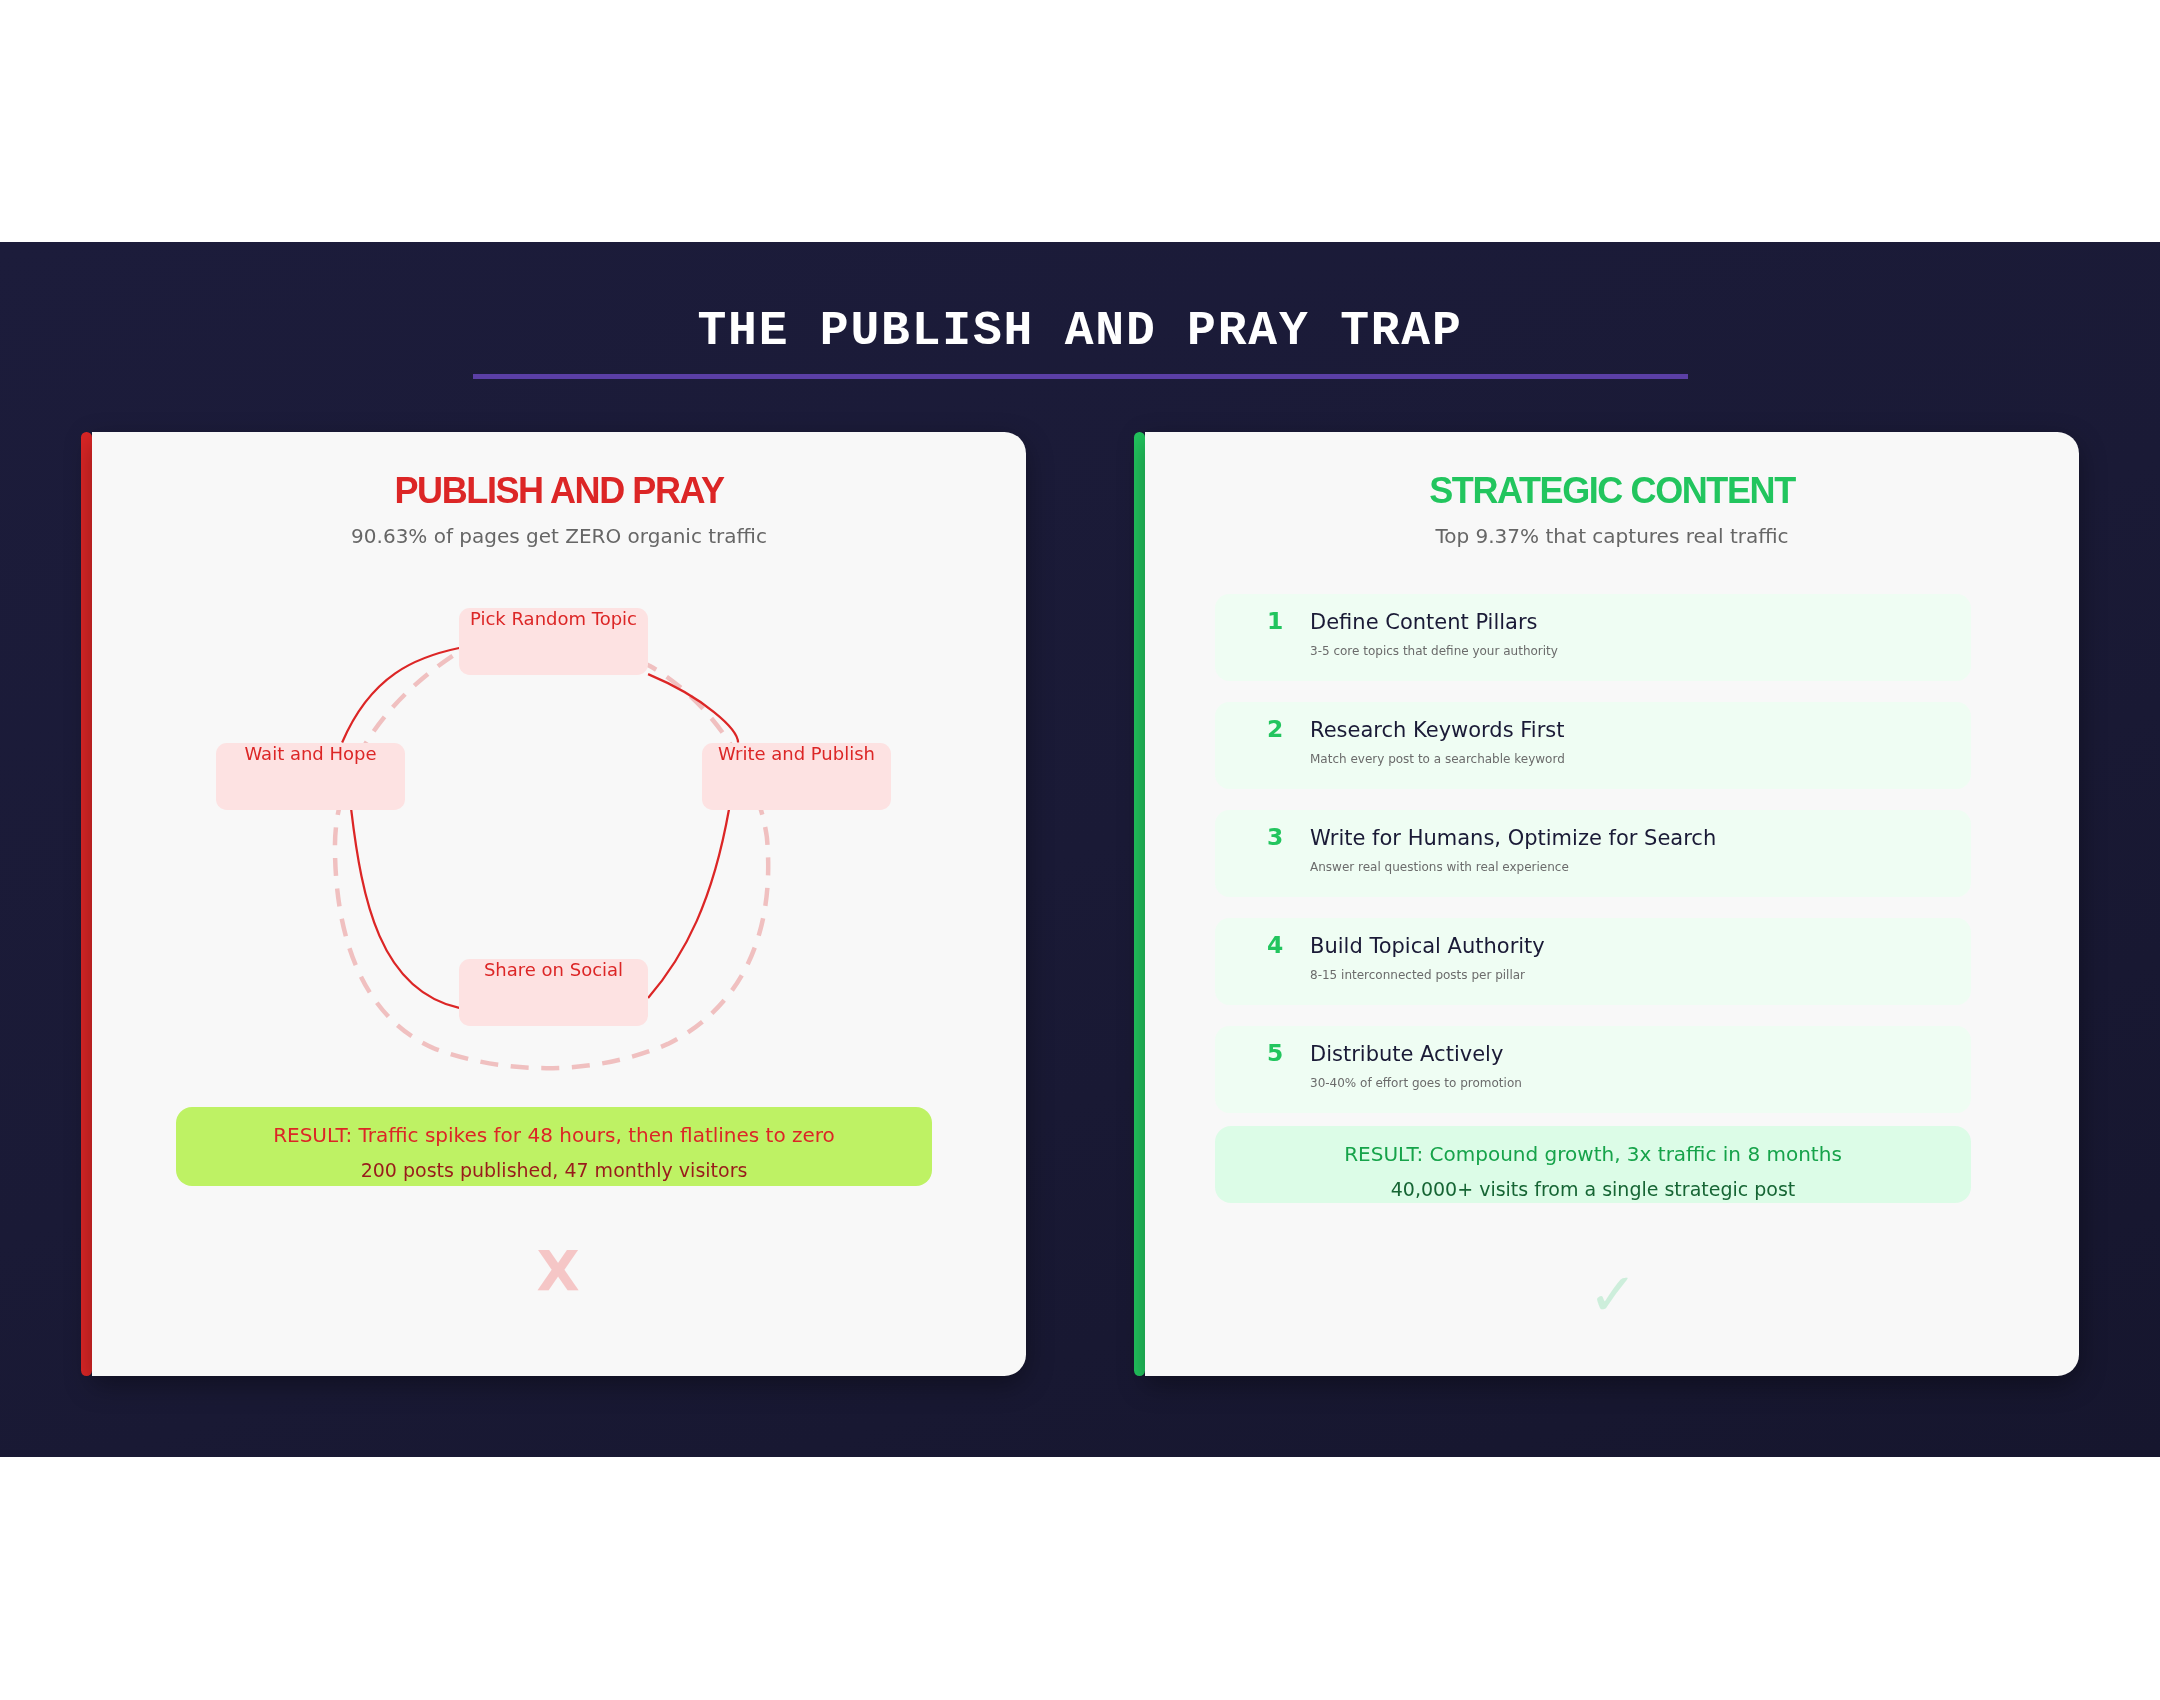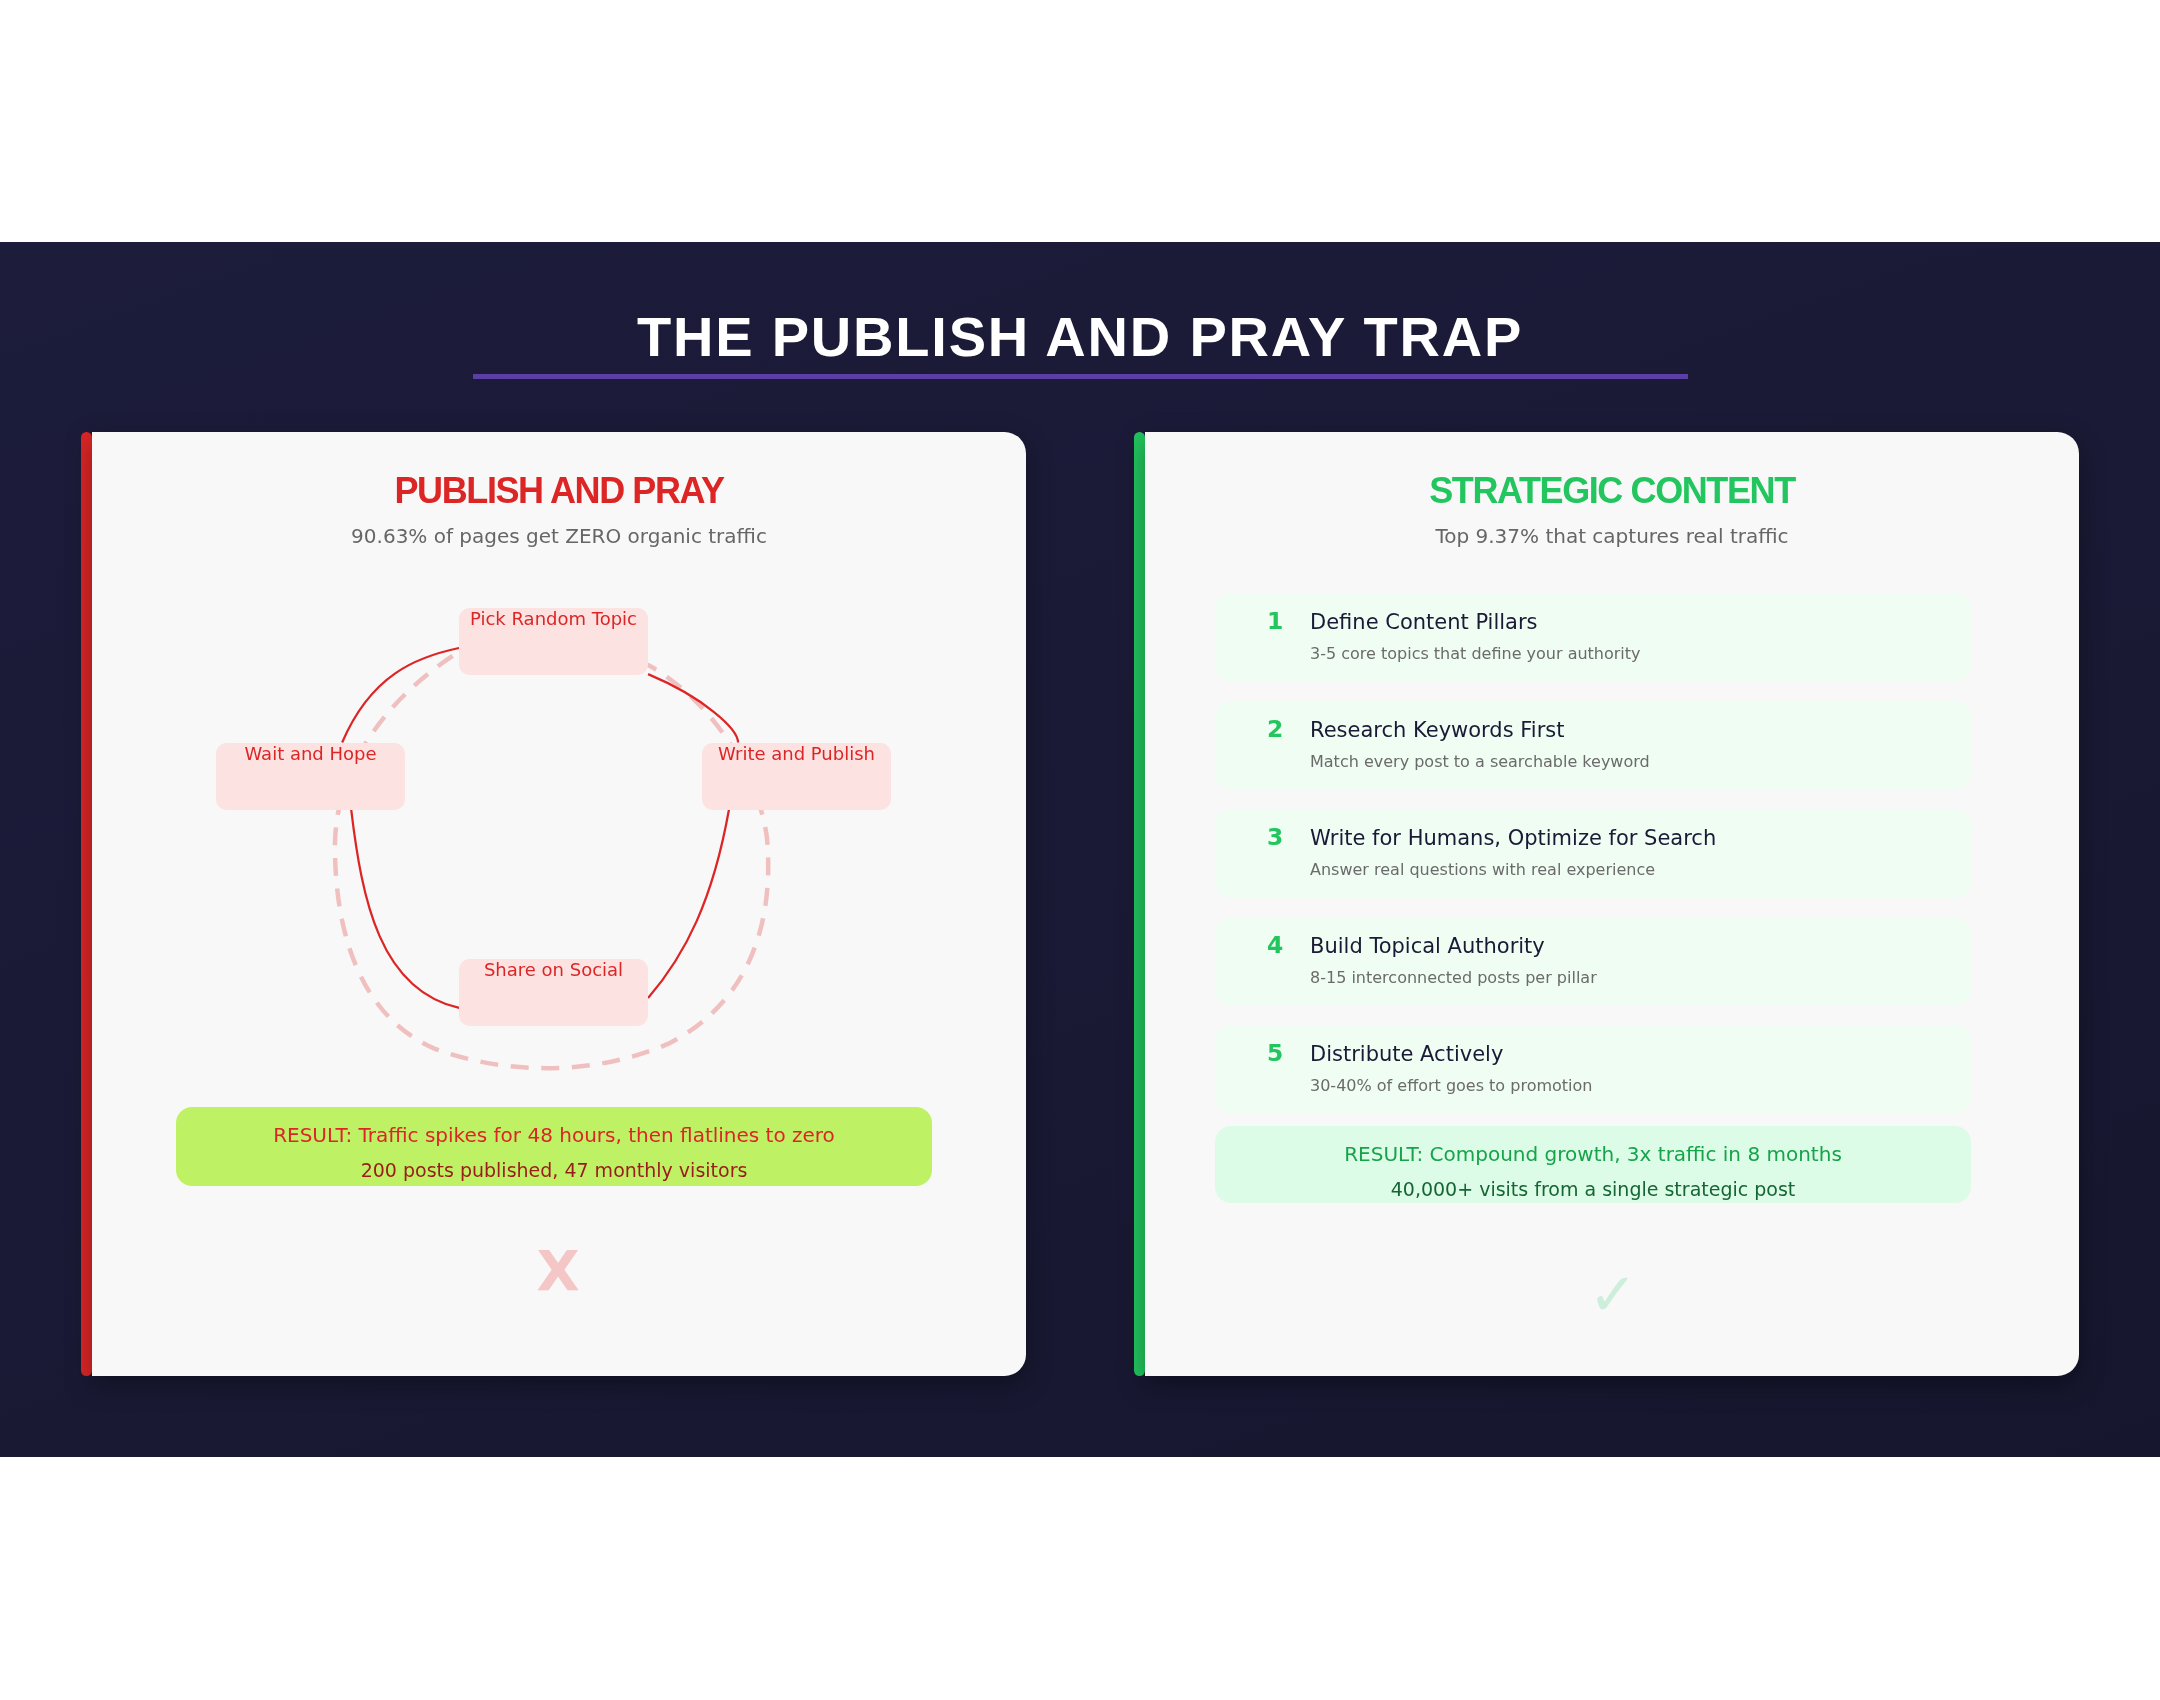--- a/index.html
+++ b/index.html
@@ -9,22 +9,22 @@
     .band {
       position: absolute; left: 0; top: 242px; width: 2160px; height: 315px;
       height: 1215px;
       background: linear-gradient(160deg, #1c1c3b 0%, #1a1a36 50%, #16162e 100%);
     }
     .band { height: 1215px; }
 
     .main-title {
       position: absolute; left: 0; width: 2160px; top: 304px;
       text-align: center; color: #ffffff;
-      font-family: Liberation Sans, sans-serif; font-weight: bold;
-      font-size: 56px; letter-spacing: 1.8px;
+      font-family: Liberation Mono, monospace; font-weight: bold;
+      font-size: 48px; letter-spacing: 1.8px;
     }
     .title-rule {
       position: absolute; left: 473px; top: 374px; width: 1215px; height: 4.5px;
       background: #5b3fa6;
     }
 
     .card {
       position: absolute; top: 432px; height: 944px;
       background: #f8f8f8; border-radius: 0 21.6px 21.6px 0;
       box-shadow: 0 9px 27px rgba(0,0,0,0.35);
@@ -90,21 +90,21 @@
     .step-num {
       position: absolute; left: 52px; top: 12.6px;
       font-family: "DejaVu Sans", sans-serif; font-weight: bold; font-size: 23.4px; color: #22c55e;
     }
     .step-title {
       position: absolute; left: 95px; top: 16px;
       font-family: "DejaVu Sans", sans-serif; font-size: 21px; color: #1a1a36; white-space: nowrap;
     }
     .step-desc {
       position: absolute; left: 95px; top: 50px;
-      font-family: "DejaVu Sans", sans-serif; font-size: 16px; color: #6b6b6b; white-space: nowrap;
+      font-family: "DejaVu Sans", sans-serif; font-size: 12px; color: #6b6b6b; white-space: nowrap;
     }
   </style>
 </head>
 <body>
 
 <div class="band"></div>
 
 <h1 class="main-title">THE PUBLISH AND PRAY TRAP</h1>
 <div class="title-rule"></div>
 

